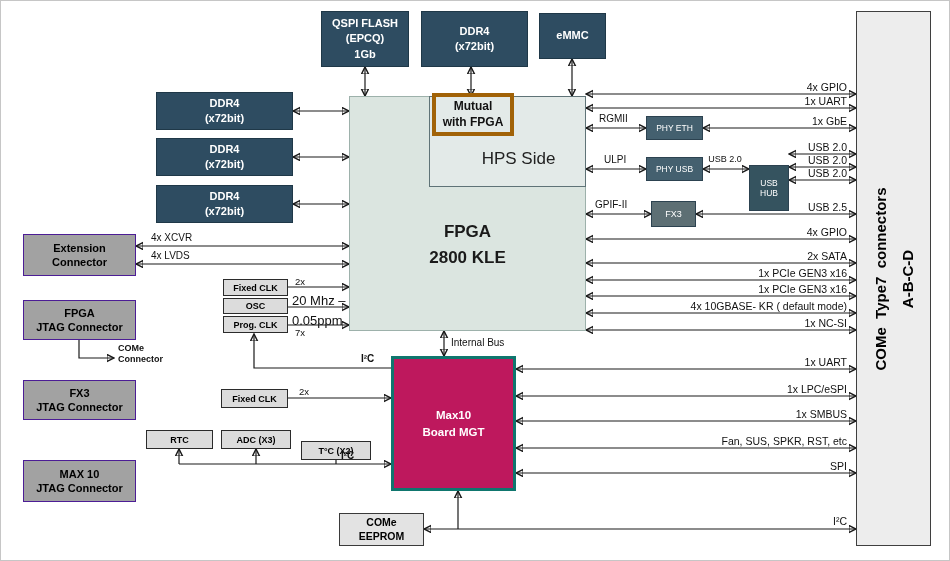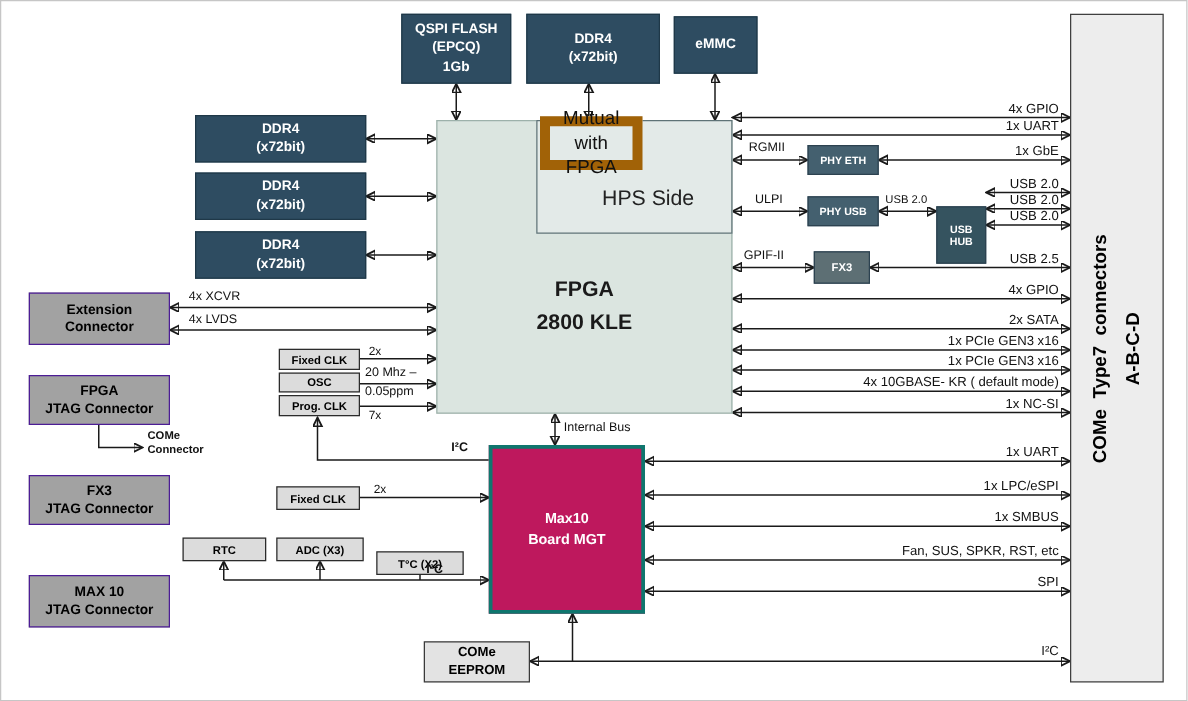--- a/index.html
+++ b/index.html
@@ -5,25 +5,25 @@
   *{margin:0;padding:0;box-sizing:border-box}
   body{font-family:"Liberation Sans",sans-serif;background:#fff}
   .canvas{position:relative;width:950px;height:561px;background:#fff;border:1px solid #c6c6c6;overflow:hidden}
   svg.wires{position:absolute;left:0;top:0}
   svg.wires line,svg.wires path{stroke:#1a1a1a;stroke-width:1.2;fill:none}
   .dbl{marker-start:url(#as);marker-end:url(#ae)}
   .se{marker-end:url(#ae)}
   .box{position:absolute;display:flex;align-items:center;justify-content:center;text-align:center;white-space:pre-line}
   .dark{background:#2e4c61;color:#fff;font-weight:bold;font-size:11px;line-height:1.4;border:1px solid #1f3848}
   .gray{background:#a2a2a2;color:#000;font-weight:bold;font-size:11px;line-height:1.3;border:1px solid #4c1d95}
-  .chip{background:#44606f;color:#fff;font-weight:bold;font-size:8.5px;line-height:1.2;border:1px solid #2c4250}
+  .chip{background:#44606f;color:#fff;font-weight:normal;font-size:8.5px;line-height:1.2;border:1px solid #2c4250}
   .clk{background:#dcdcdc;color:#000;font-weight:bold;font-size:9px;border:1px solid #2b2b2b}
   .fpga{background:#dbe5e0;border:1px solid #9db1ab}
   .hps{background:#e3eae8;border:1.5px solid #5f7377}
-  .mutual{background:#e3eae8;border:8px solid #a16207;font-weight:normal;font-size:15px;line-height:1.3;color:#111}
+  .mutual{background:#e3eae8;border:4px solid #a16207;font-weight:bold;font-size:12px;line-height:1.3;color:#111}
   .max10{background:#be185d;border:3px solid #0f766e;color:#fff;font-weight:bold;font-size:11.5px;line-height:1.4}
   .eeprom{background:#e3e3e3;border:1.5px solid #3a3a3a;font-weight:bold;font-size:10.5px;line-height:1.25;color:#000}
   .conn{background:#ededed;border:1.5px solid #3f3f3f}
   .conn-title{font-weight:bold;font-size:15px;white-space:pre;text-align:center;line-height:1.8;transform:rotate(-90deg);color:#000;width:max-content}
   .lbl{position:absolute;font-size:10px;color:#111;white-space:pre-line;line-height:1.2}
   .b{font-weight:bold}
   .rlab{position:absolute;right:102px;text-align:left;font-size:10.5px;color:#111;white-space:nowrap}
   .fpga-label{position:absolute;left:348px;top:218px;width:237px;text-align:center;font-size:17px;font-weight:bold;white-space:pre-line;line-height:1.5;color:#1a1a1a}
   .hps-label{position:absolute;left:455px;top:148px;width:125px;text-align:center;font-size:17px;color:#222}
 </style>
@@ -127,21 +127,21 @@
 JTAG Connector</div>
   <div class="lbl b" style="left:117px;top:342px;font-size:9px">COMe
 Connector</div>
   <div class="lbl" style="left:150px;top:231px">4x XCVR</div>
   <div class="lbl" style="left:150px;top:249px">4x LVDS</div>
 
   <div class="box clk" style="left:222px;top:278px;width:65px;height:17px">Fixed CLK</div>
   <div class="box clk" style="left:222px;top:297px;width:65px;height:16px">OSC</div>
   <div class="box clk" style="left:222px;top:315px;width:65px;height:17px">Prog. CLK</div>
   <div class="lbl" style="left:294px;top:275px;font-size:9.5px">2x</div>
-  <div class="lbl" style="left:291px;top:290px;font-size:10px;line-height:1.5">20 Mhz –
+  <div class="lbl" style="left:291px;top:290px;font-size:13px;line-height:1.5">20 Mhz –
 0.05ppm</div>
   <div class="lbl" style="left:294px;top:326px;font-size:9.5px">7x</div>
   <div class="box clk" style="left:220px;top:388px;width:67px;height:19px">Fixed CLK</div>
   <div class="lbl" style="left:298px;top:385px;font-size:9.5px">2x</div>
 
   <div class="box clk" style="left:145px;top:429px;width:67px;height:19px">RTC</div>
   <div class="box clk" style="left:220px;top:429px;width:70px;height:19px">ADC (X3)</div>
   <div class="box clk" style="left:300px;top:440px;width:70px;height:19px">T°C (X2)</div>
   <div class="lbl b" style="left:340px;top:449px">I²C</div>
   <div class="lbl b" style="left:360px;top:352px">I²C</div>

